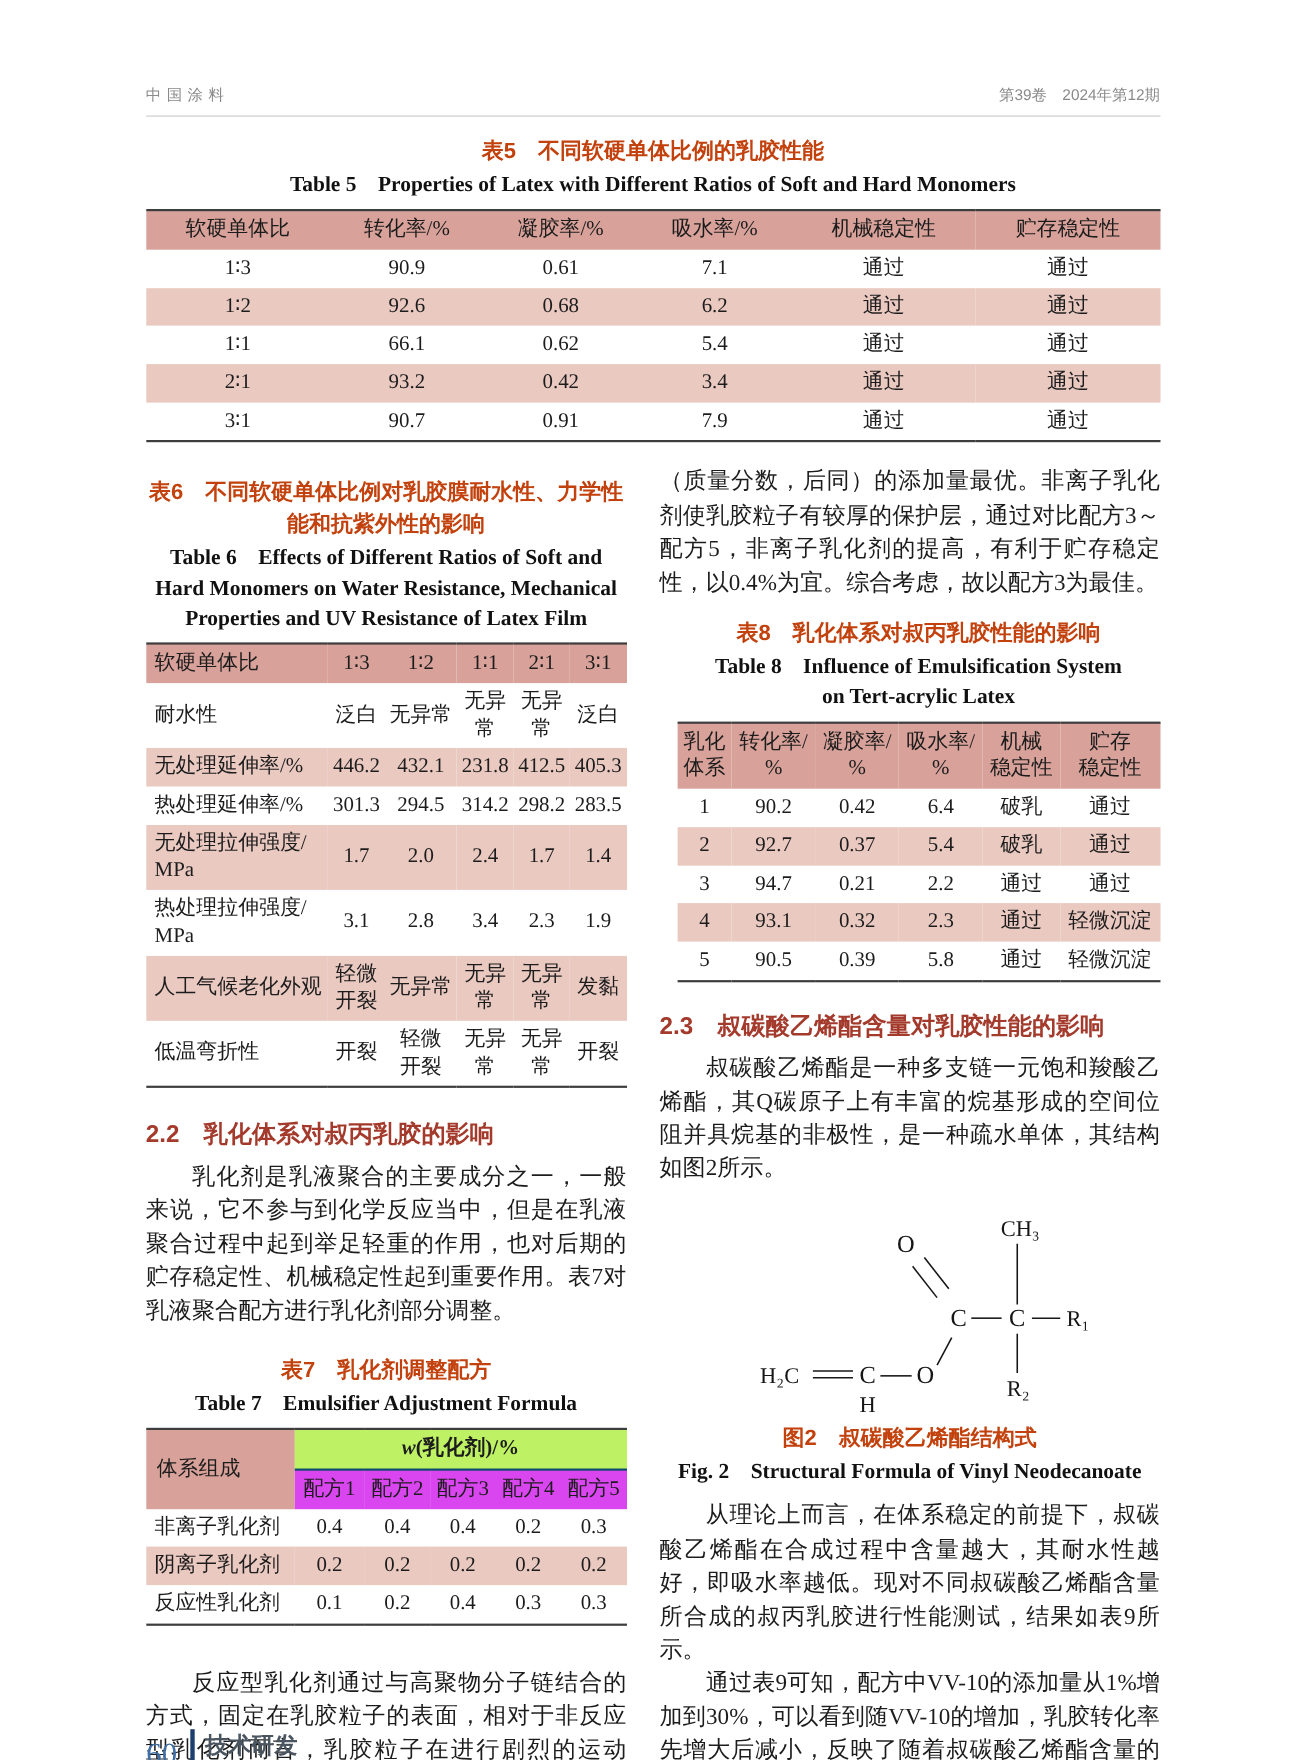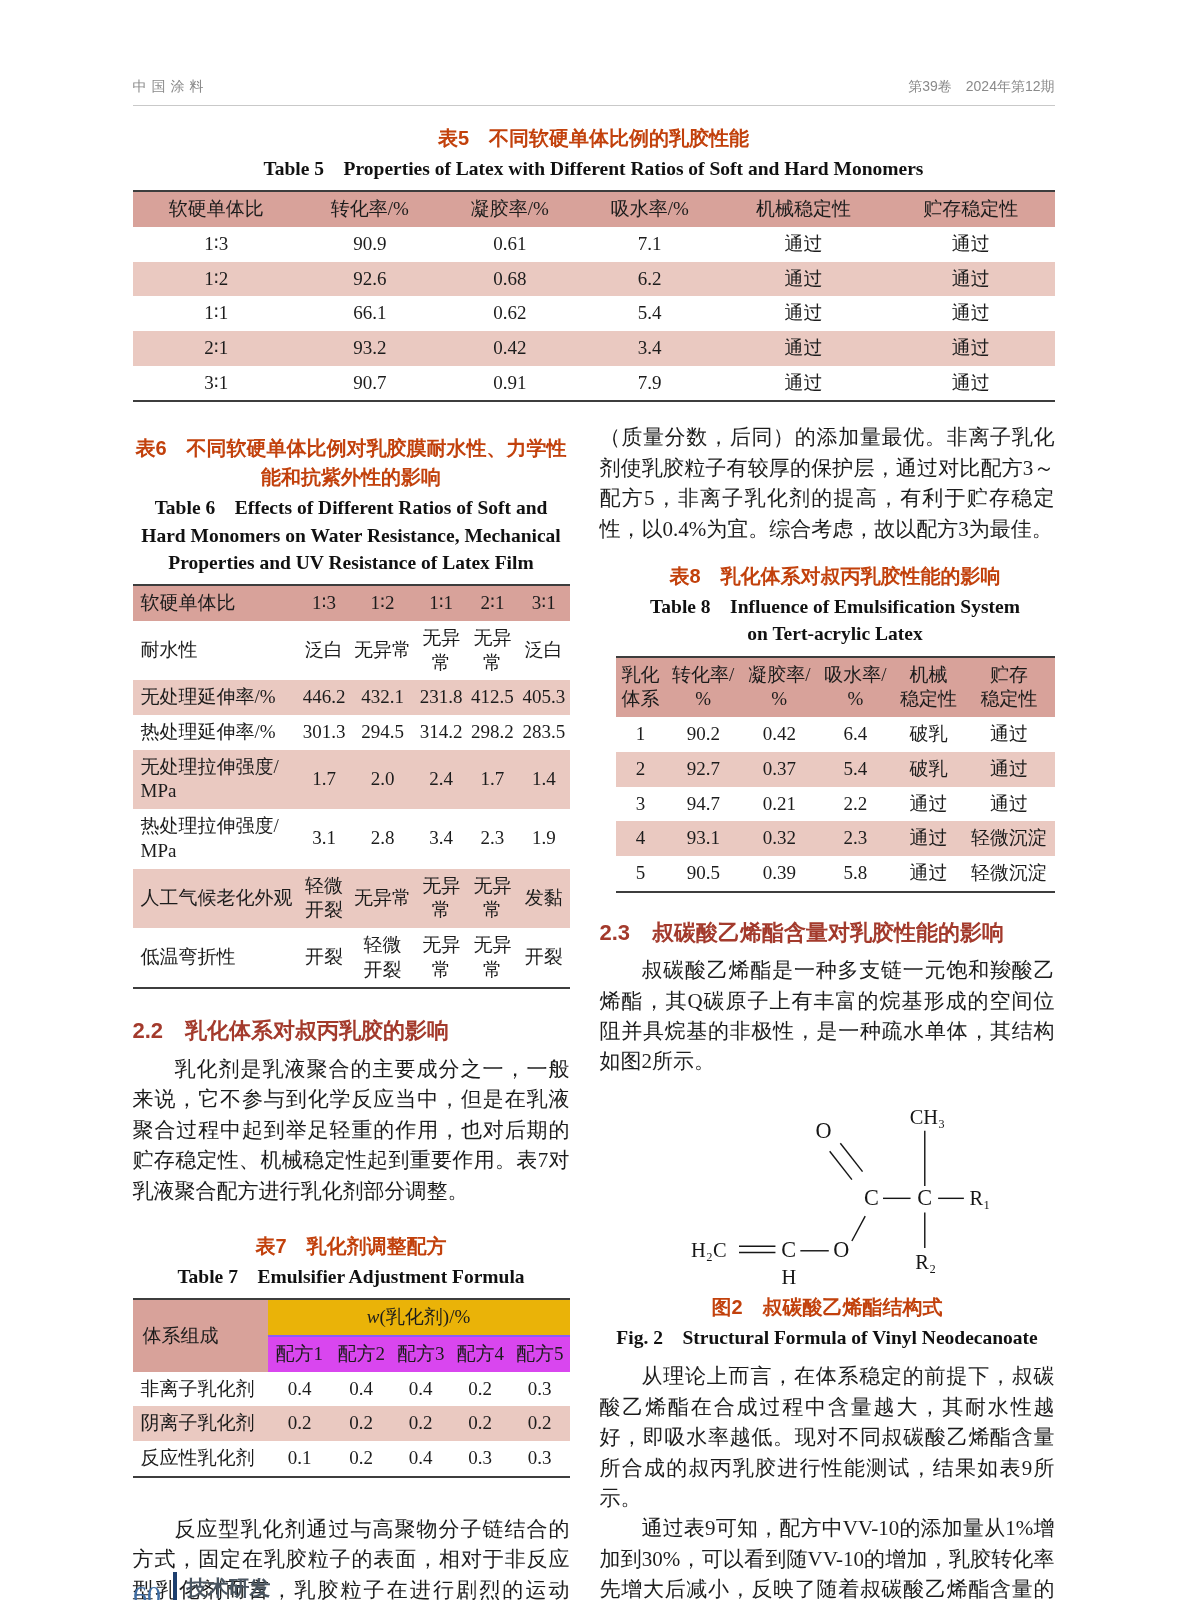--- a/index.html
+++ b/index.html
@@ -20,21 +20,21 @@
   .tbl-title-en{font-weight:bold;font-size:19.5px;text-align:center;margin:0 0 8px 0;line-height:1.4;color:#111;}
   
   table.data-table{width:100%;border-collapse:collapse;font-size:19px;
     border-top:2px solid #3d3d3d;border-bottom:2px solid #3d3d3d;}
   table.data-table th,table.data-table td{
     padding:5px 4px;text-align:center;font-weight:normal;white-space:pre-line;line-height:1.3;}
   table.data-table thead th{background:#d8a29a;}
   table.data-table tbody tr:nth-child(even) td{background:#eac9c1;}
   table.left-labels th:first-child,table.left-labels td:first-child{text-align:left;padding-left:8px;}
   #table7 th.corner{text-align:left;padding-left:10px;background:#d8a29a;}
-  #table7 th.group{background:#eab308;border-bottom:2px solid #8b5cf6;}
+  #table7 th.group{background:#bef264;border-bottom:2px solid #0c4a6e;font-weight:bold;}
   #table7 thead tr:nth-child(2) th{background:#d946ef;}
   .w-italic{font-style:italic;}
   
   .two-col{display:flex;gap:30px;margin-top:20px;}
   .col-left{width:437px;flex:0 0 437px;}
   .col-right{width:455px;flex:0 0 455px;}
   
   p.body{font-size:21px;line-height:1.45;text-align:justify;margin:0;text-indent:2em;}
   p.body.no-indent{text-indent:0;}
   h2.sec{font-family:"Liberation Sans","DejaVu Sans",sans-serif;font-size:22px;font-weight:bold;

